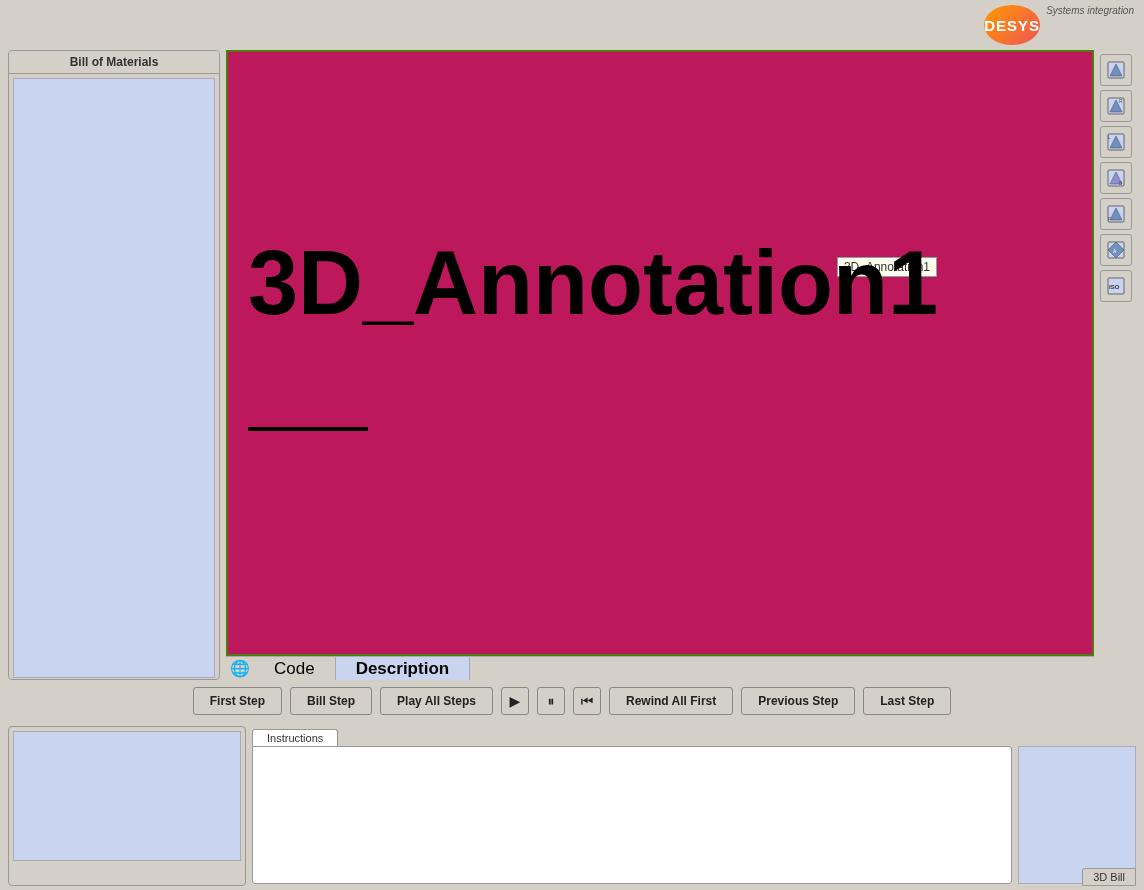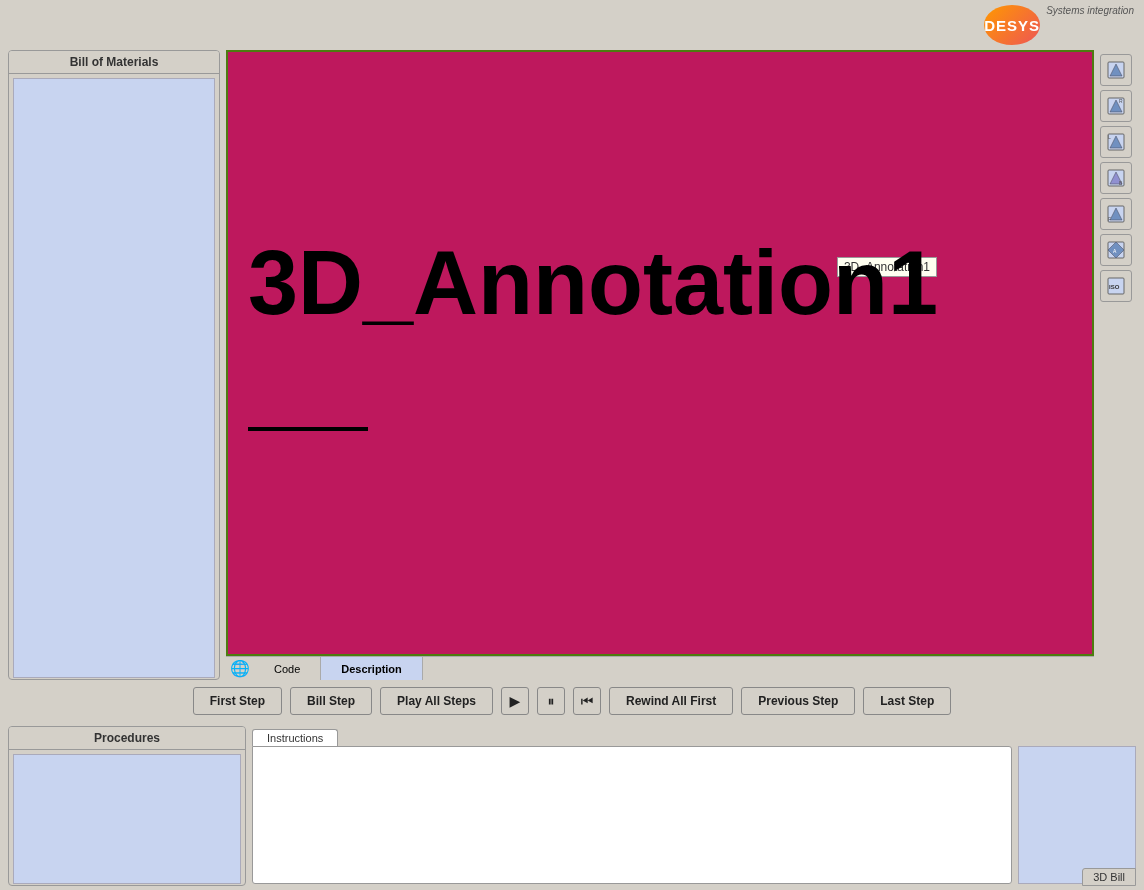--- a/index.html
+++ b/index.html
@@ -136,21 +136,21 @@
       align-items: center;
       justify-content: center;
       color: #3366cc;
       font-size: 16px;
     }
     .tab-item {
       height: 100%;
       padding: 0 20px;
       display: flex;
       align-items: center;
-      font-size: 11px;
+      font-size: 17px;
       border-right: 1px solid #aaa;
       cursor: pointer;
       background: #d4d0c8;
     }
     .tab-item.active {
       background: #b8c8e8;
       font-weight: bold;
     }
     .tab-item.selected {
       background: #c8d4f0;
@@ -413,21 +413,20 @@
   <div class="ctrl-icon-btn">⏮</div>
   <button class="ctrl-btn">Rewind All First</button>
   <button class="ctrl-btn">Previous Step</button>
   <button class="ctrl-btn">Last Step</button>
 </div>
 
 <div id="bottom-layout">
 
   <div id="procedures-panel">
     <div id="procedures-box">
-      <div id="procedures-title">Procedures</div>
       <div id="procedures-content"></div>
     </div>
   </div>
 
   <div id="instructions-area">
     <div id="instructions-tabs">
       <div class="inst-tab active">Instructions</div>
     </div>
     <div id="instructions-content"></div>
   </div>

